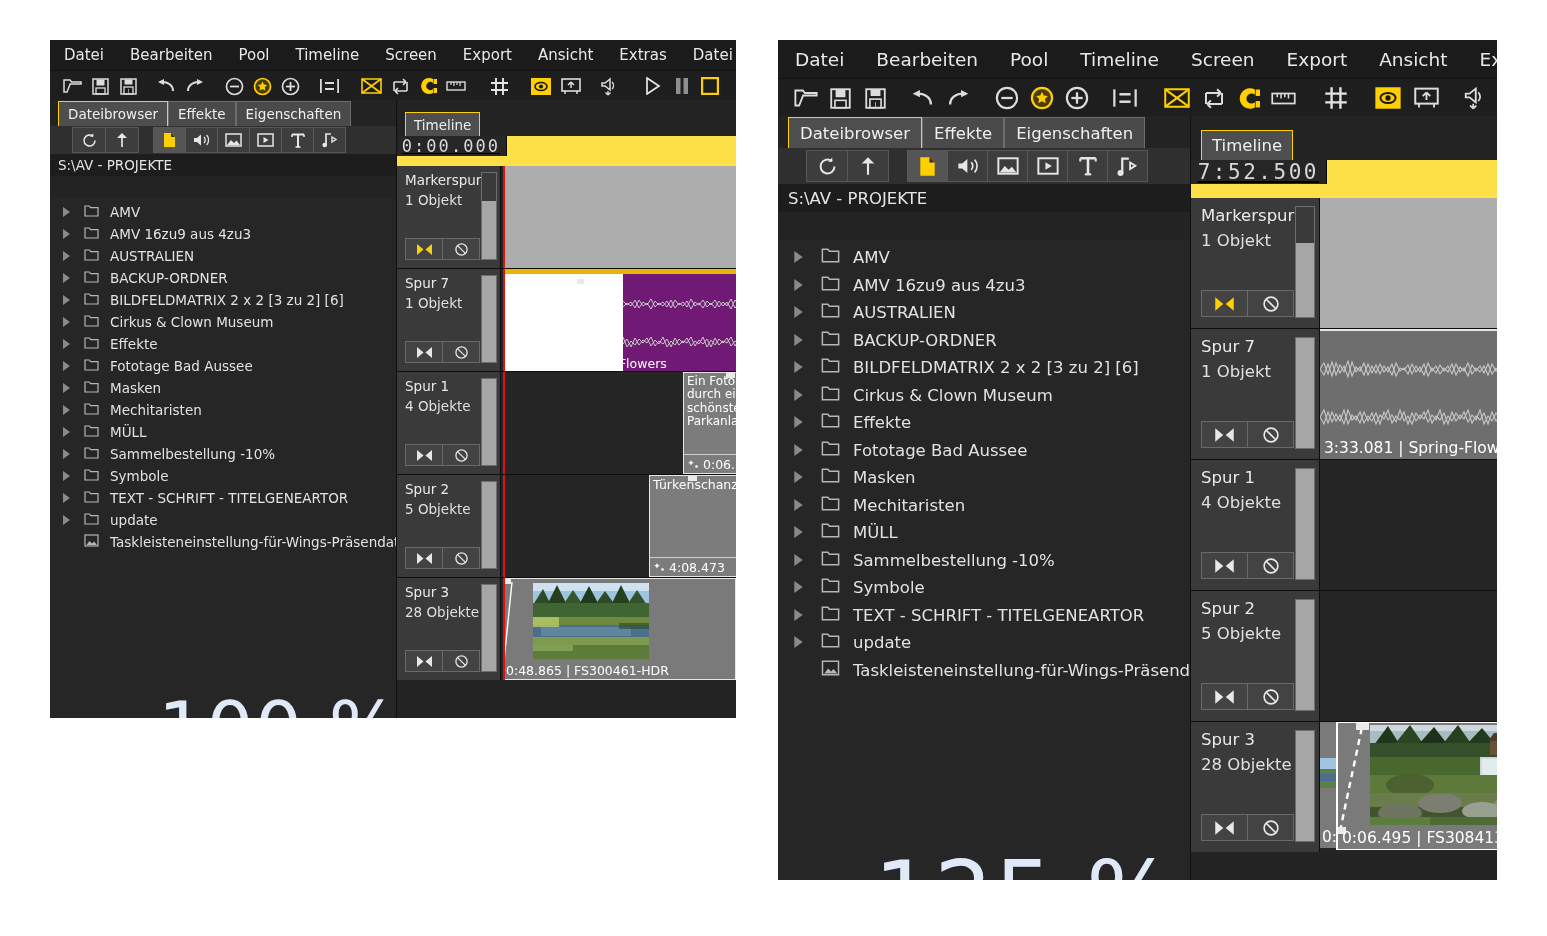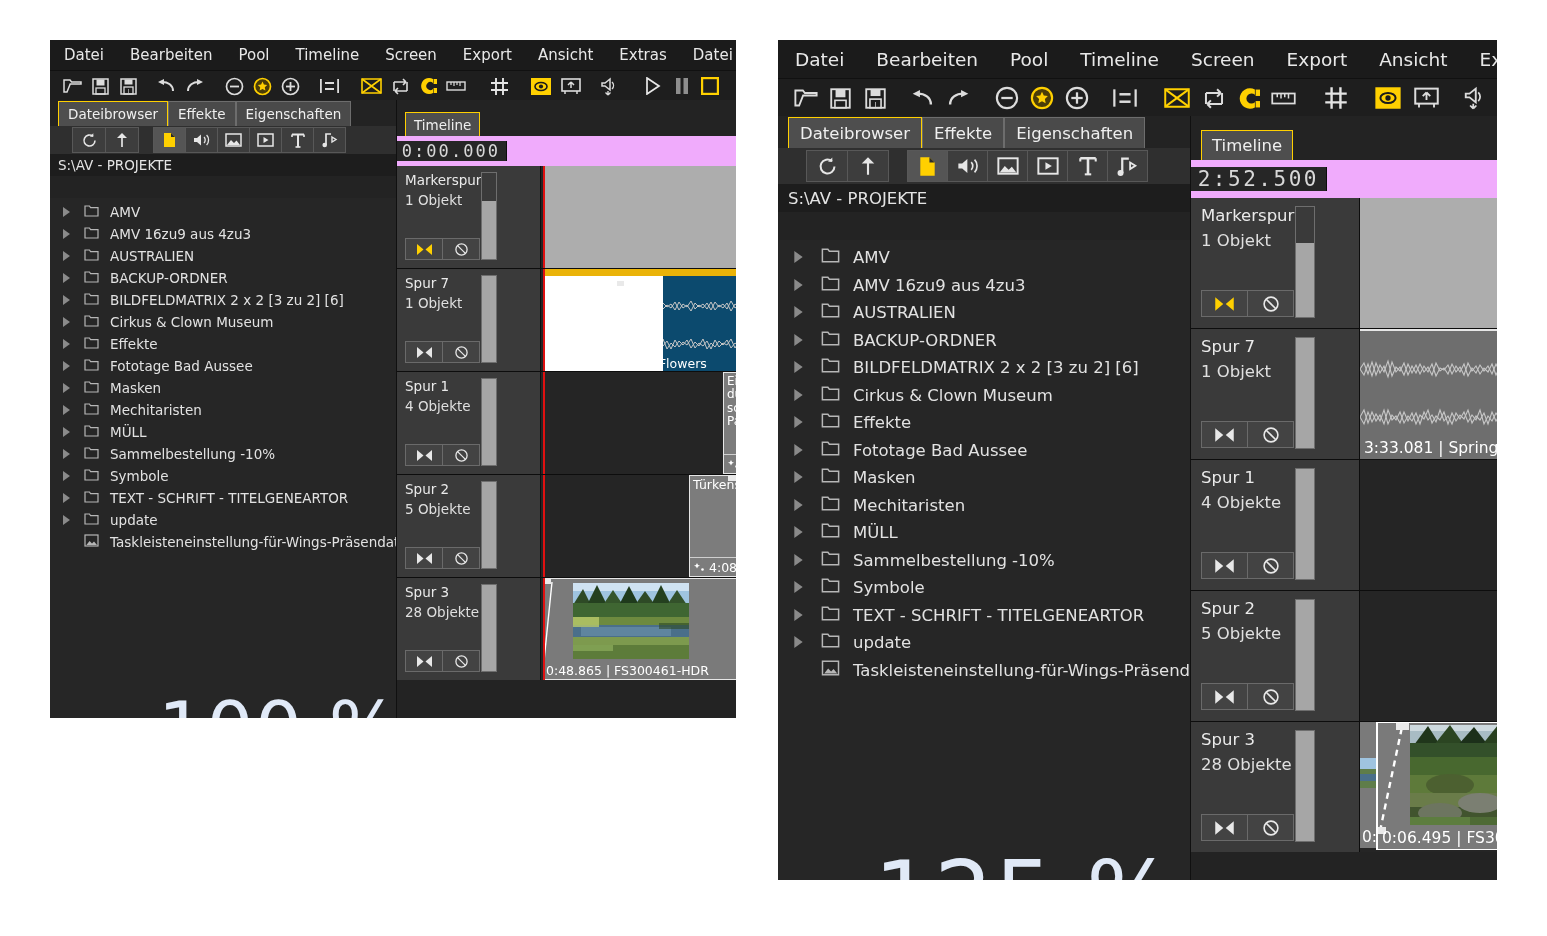--- a/index.html
+++ b/index.html
@@ -45,33 +45,33 @@
   .arrow{flex:0 0 auto;}
   .ficon{flex:0 0 auto;}
 
   
   .zoomcap{position:absolute;color:#e0e9f7;font-weight:400;
            letter-spacing:.02em;white-space:nowrap;}
 
   
   .tlpanel{position:absolute;background:#232323;overflow:hidden;}
   .tltabrow{display:flex;align-items:flex-end;background:#232323;}
-  .tcbar{display:flex;align-items:center;background:#f0abfc;}
+  .tcbar{display:flex;align-items:flex-start;background:#fde047;text-decoration:underline;}
   .tcbox{display:flex;align-items:center;justify-content:flex-end;
          color:#d8d8d8;font-family:"DejaVu Sans Mono","Liberation Mono",monospace;
          letter-spacing:.12em;background:#262626;border-right:1px solid #0c0c0c;}
   .ruler{position:relative;flex:1;background:#232323;overflow:hidden;}
   .rlab{position:absolute;color:#d2d2d2;
         font-family:"DejaVu Sans","Liberation Sans",sans-serif;}
   .rtick{position:absolute;background:#d0d0d0;}
   .rdot{position:absolute;background:#9a9a9a;}
 
   .track{display:flex;border-bottom:1px solid #0d0d0d;}
   .thead{position:relative;background:#3a3a3a;border-right:1px solid #0d0d0d;
-         flex:0 0 auto;padding-left:40px;}
+         flex:0 0 auto;}
   .tname{position:absolute;color:#eaeaea;white-space:nowrap;}
   .tcount{position:absolute;color:#e0e0e0;white-space:nowrap;}
   .tbtns{position:absolute;display:flex;border:1px solid #6a6a6a;background:#434343;}
   .tbtn{display:flex;align-items:center;justify-content:center;
         border-right:1px solid #6a6a6a;color:#e8e8e8;}
   .tbtn:last-child{border-right:none;}
   .tslider{position:absolute;background:#a6a6a6;border:1px solid #6e6e6e;}
   .tslider i{position:absolute;left:0;right:0;top:0;background:#3a3a3a;display:block;}
   .tbody{position:relative;flex:1;background:#252525;overflow:hidden;}
 
@@ -544,21 +544,21 @@
                 <circle cx="6.5" cy="6.5" r="5.6" fill="none" stroke="#e8e8e8" stroke-width="1.3"></circle>
                 <path d="M2.6 2.6l7.8 7.8" stroke="#e8e8e8" stroke-width="1.3"></path>
               </svg>
             </span>
         </div>
         <div class="tslider" style="left:84px;top:6px;width:14px;height:86px;">
             <i style="height:0;"></i>
           </div>
       </div>
       <div class="tbody">
-        <div class="clip" style="left:2px;top:0;right:-40px;bottom:0;background:#0c4a6e;border:none;border-top:7px solid #eab308;text-decoration:underline;">
+        <div class="clip" style="left:2px;top:0;right:-40px;bottom:0;background:#701a75;border:none;border-top:5px solid #eab308;text-decoration:underline;">
           <svg class="wave" style="top:17px;height:26px;" width="340" height="26" viewBox="0 0 340 26" preserveAspectRatio="none">
             <path d="M0 13 L4 9 L8 16 L12 8 L16 17 L20 10 L24 15 L28 7 L32 18 L36 11 L40 14 L44 8 L48 17 L52 10 L56 16 L60 9 L64 15 L68 11 L72 17 L76 8 L80 14 L84 12 L88 16 L92 9 L96 15 L100 11 L104 17 L108 8 L112 14 L116 10 L120 16 L124 12 L128 15 L132 9 L136 17 L140 11 L144 14 L148 8 L152 16 L156 12 L160 15 L164 10 L168 17 L172 9 L176 14 L180 11 L184 16 L188 8 L192 15 L196 12 L200 17 L204 10 L208 14 L212 9 L216 16 L220 11 L224 15 L228 8 L232 17 L236 12 L240 14 L244 10 L248 16 L252 9 L256 15 L260 11 L264 17 L268 8 L272 14 L276 12 L280 16 L284 10 L288 15 L292 9 L296 17 L300 11 L304 14 L308 8 L312 16 L316 12 L320 15 L324 10 L328 17 L332 9 L336 14 L340 12" stroke="#c6c6c6" stroke-width="1" fill="none"></path>
             <path d="M0 13 L4 17 L8 10 L12 18 L16 9 L20 16 L24 11 L28 19 L32 8 L36 15 L40 12 L44 18 L48 9 L52 16 L56 10 L60 17 L64 11 L68 15 L72 9 L76 18 L80 12 L84 14 L88 10 L92 17 L96 11 L100 15 L104 9 L108 18 L112 12 L116 16 L120 10 L124 14 L128 11 L132 17 L136 9 L140 15 L144 12 L148 18 L152 10 L156 14 L160 11 L164 16 L168 9 L172 17 L176 12 L180 15 L184 10 L188 18 L192 11 L196 14 L200 9 L204 16 L208 12 L212 17 L216 10 L220 15 L224 11 L228 18 L232 9 L236 14 L240 12 L244 16 L248 10 L252 17 L256 11 L260 15 L264 9 L268 18 L272 12 L276 14 L280 10 L284 16 L288 11 L292 17 L296 9 L300 15 L304 12 L308 18 L312 10 L316 14 L320 11 L324 16 L328 9 L332 17 L336 12 L340 14" stroke="#c6c6c6" stroke-width="1" fill="none"></path>
           </svg>
           <svg class="wave" style="top:55px;height:26px;" width="340" height="26" viewBox="0 0 340 26" preserveAspectRatio="none">
             <path d="M0 13 L4 8 L8 17 L12 9 L16 16 L20 11 L24 18 L28 8 L32 15 L36 12 L40 17 L44 9 L48 16 L52 10 L56 18 L60 11 L64 14 L68 8 L72 17 L76 12 L80 15 L84 9 L88 18 L92 10 L96 16 L100 11 L104 14 L108 8 L112 17 L116 12 L120 15 L124 10 L128 18 L132 9 L136 16 L140 11 L144 14 L148 8 L152 17 L156 12 L160 15 L164 10 L168 18 L172 9 L176 16 L180 12 L184 14 L188 8 L192 17 L196 11 L200 15 L204 10 L208 18 L212 9 L216 16 L220 12 L224 14 L228 8 L232 17 L236 11 L240 15 L244 10 L248 18 L252 9 L256 16 L260 12 L264 14 L268 8 L272 17 L276 11 L280 15 L284 10 L288 18 L292 9 L296 16 L300 12 L304 14 L308 8 L312 17 L316 11 L320 15 L324 10 L328 18 L332 9 L336 16 L340 12" stroke="#c6c6c6" stroke-width="1" fill="none"></path>
             <path d="M0 13 L4 18 L8 9 L12 17 L16 10 L20 16 L24 8 L28 18 L32 11 L36 15 L40 9 L44 17 L48 12 L52 16 L56 10 L60 18 L64 9 L68 15 L72 11 L76 17 L80 8 L84 16 L88 12 L92 18 L96 10 L100 14 L104 9 L108 17 L112 11 L116 15 L120 8 L124 18 L128 12 L132 16 L136 10 L140 14 L144 9 L148 17 L152 11 L156 15 L160 8 L164 18 L168 12 L172 16 L176 10 L180 14 L184 9 L188 17 L192 12 L196 15 L200 8 L204 18 L208 11 L212 16 L216 10 L220 14 L224 9 L228 17 L232 12 L236 15 L240 8 L244 18 L248 11 L252 16 L256 10 L260 14 L264 9 L268 17 L272 12 L276 15 L280 8 L284 18 L288 11 L292 16 L296 10 L300 14 L304 9 L308 17 L312 12 L316 15 L320 8 L324 18 L328 11 L332 16 L336 10 L340 14" stroke="#c6c6c6" stroke-width="1" fill="none"></path>
           </svg>
           <svg class="fade" style="left:0;top:0;width:120px;height:102px;" width="120" height="102" viewBox="0 0 120 102">
               <path d="M0 98 L76 8" stroke="#ffffff" stroke-width="1.6" fill="none"></path>
@@ -1072,21 +1072,21 @@
 
   <div class="tlpanel" style="left:412px;top:76px;right:0;bottom:0;border-left:1px solid #101010;">
 
     <div class="tltabrow" style="height:37px;padding-left:10px;padding-top:7px;font-size:16.5px;">
       <div class="tab active" style="padding:0 10px;height:29px;">
         <span>Timeline</span>
         </div>
     </div>
 
     <div class="tcbar" style="height:38px;">
-      <div class="tcbox" style="width:128px;font-size:21px;padding-right:7px;">2:52.500</div>
+      <div class="tcbox" style="width:128px;font-size:21px;padding-right:7px;">7:52.500</div>
     </div>
 
     <div class="track" style="height:130px;">
       <div class="thead" style="width:128px;">
         <span class="tname" style="left:10px;top:8px;font-size:16.5px;">Markerspur</span>
         <span class="tcount" style="left:10px;top:33px;font-size:16.5px;">1 Objekt</span>
         <div class="tbtns" style="left:10px;top:92px;height:25px;">
           <span class="tbtn" style="width:45px;">
             <svg width="21" height="14" viewBox="0 0 17 11">
                 <path d="M1 0l6.5 5.5L1 11z" fill="#ffd000"></path>

